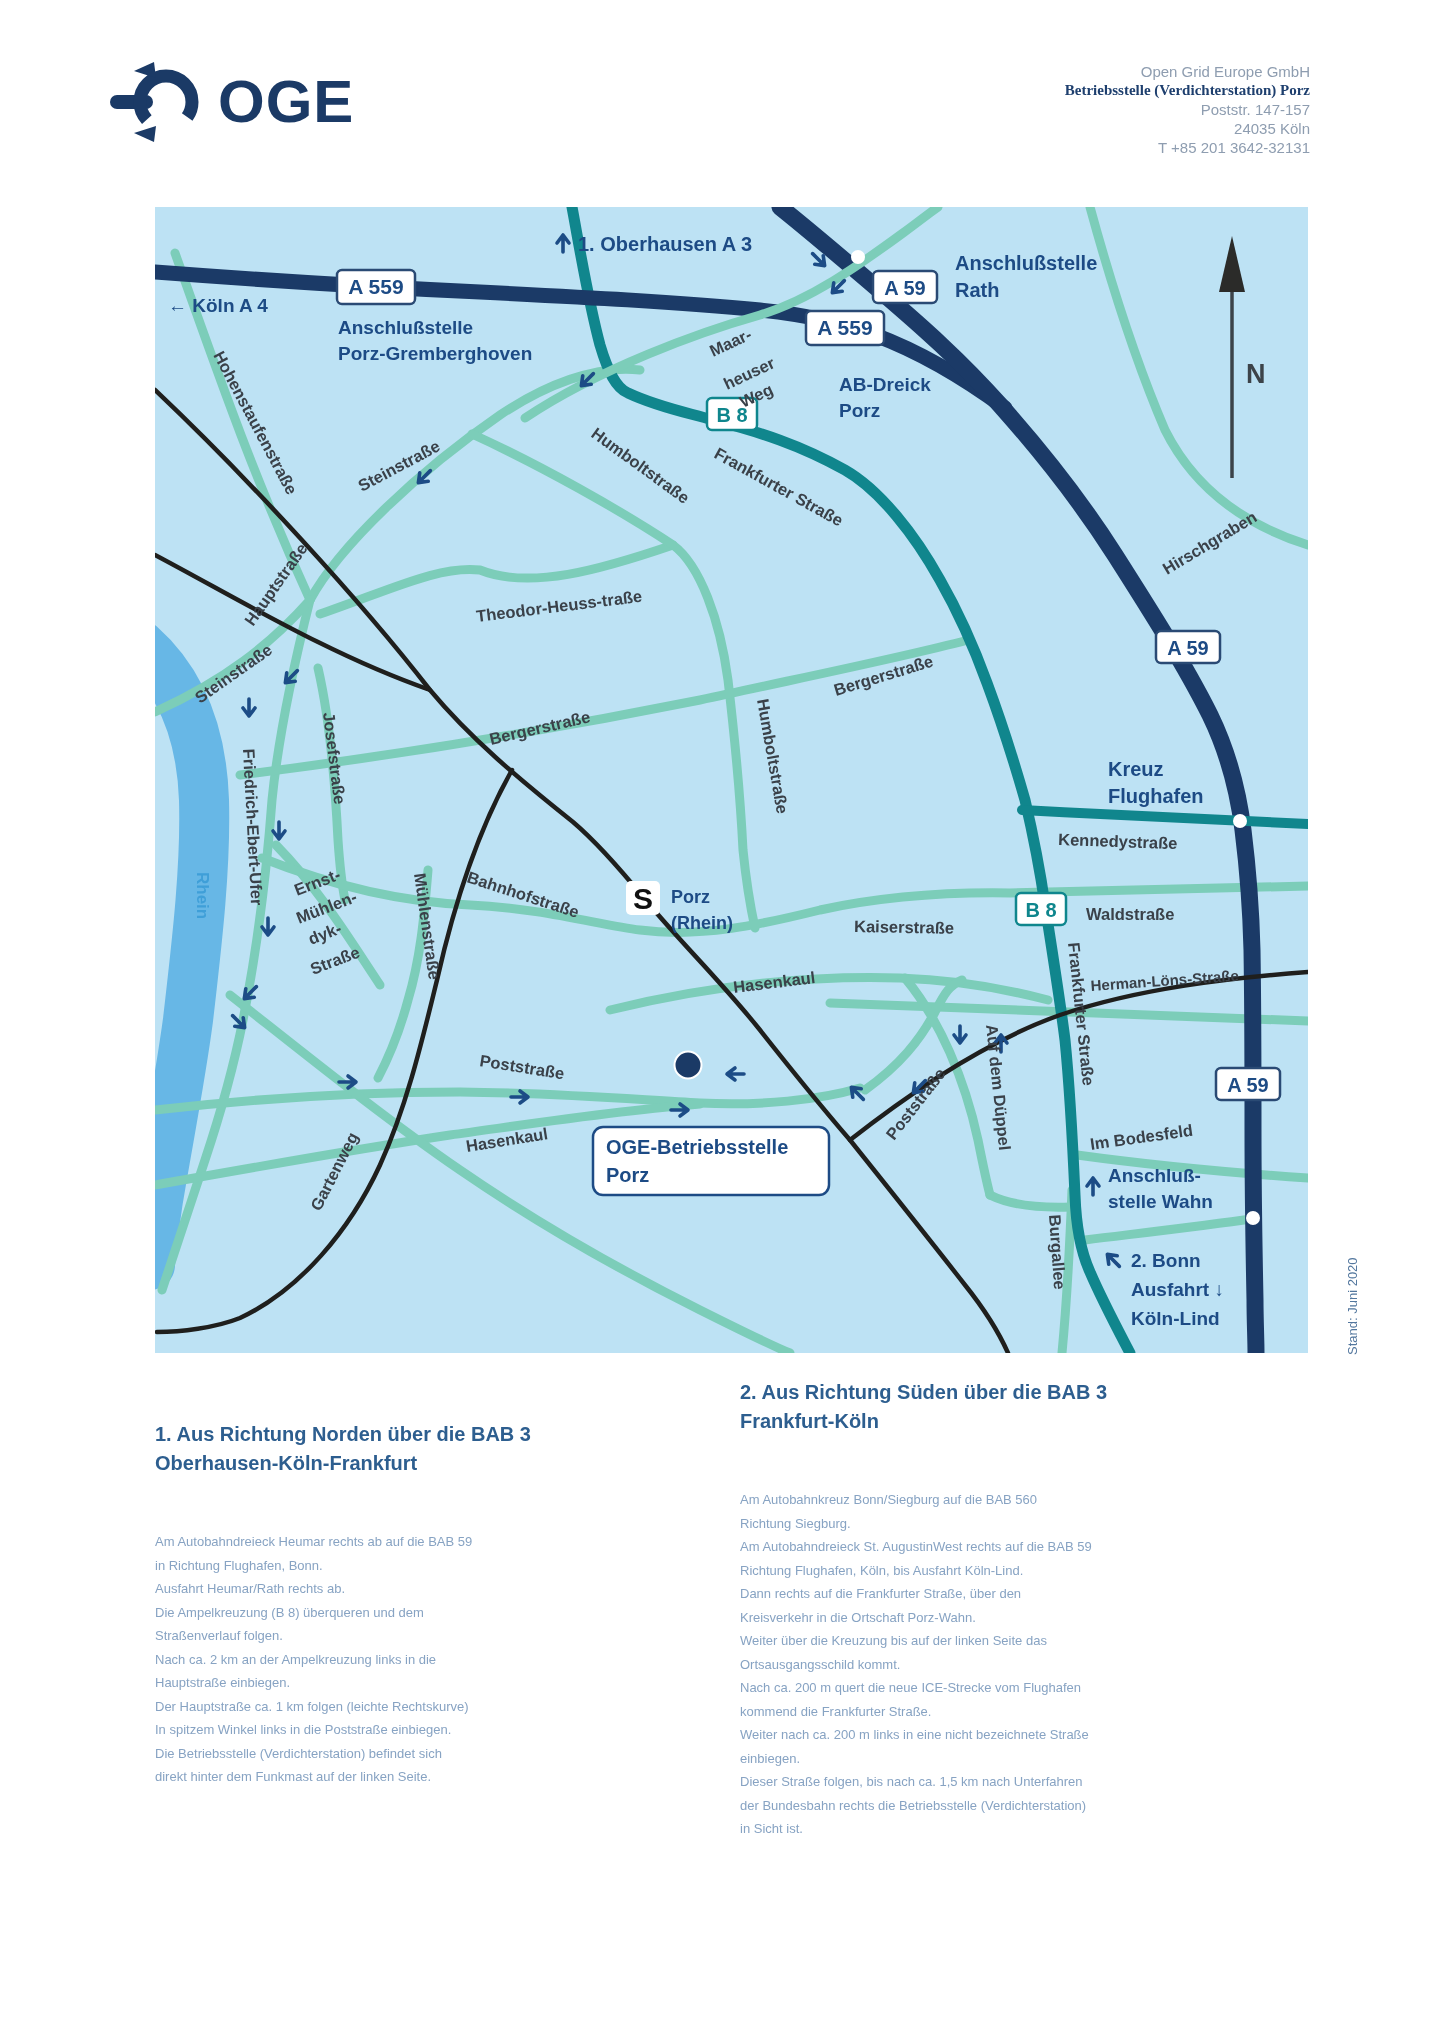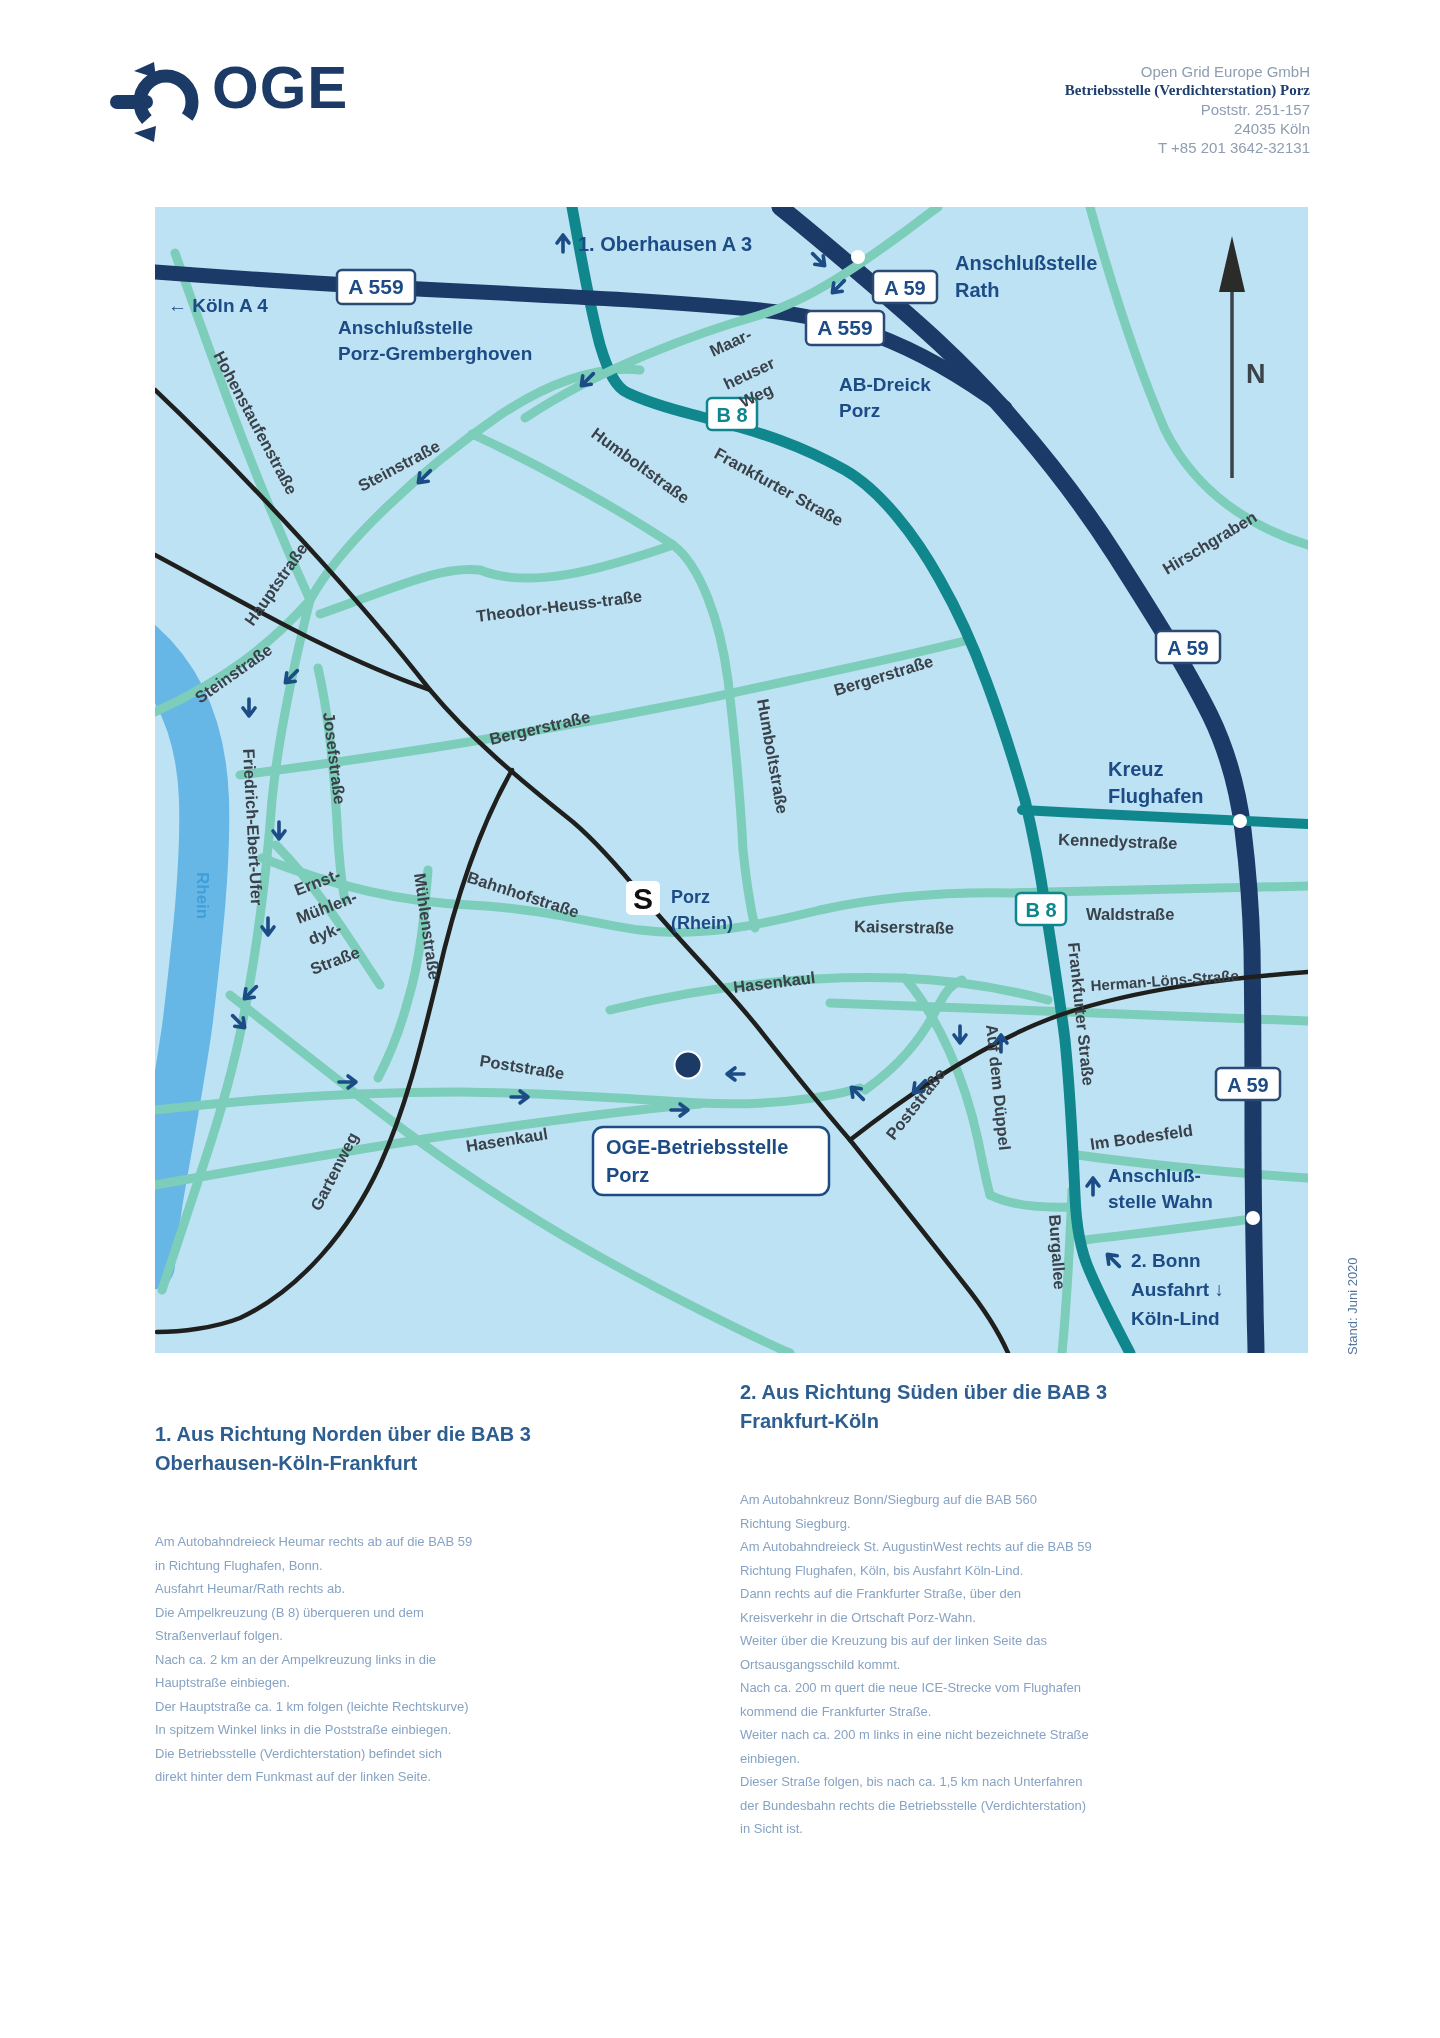--- a/index.html
+++ b/index.html
@@ -1,19 +1,19 @@
 <!DOCTYPE html>
 <html><head>
 <meta charset="utf-8">
 <style>
   html,body{margin:0;padding:0;background:#fff;}
   #page{position:relative;width:1440px;height:2038px;background:#ffffff;overflow:hidden;
         font-family:"Liberation Sans",sans-serif;}
   
-  .logo{position:absolute;left:110px;top:58px;display:flex;align-items:flex-start;gap:10px;}
+  .logo{position:absolute;left:110px;top:58px;display:flex;align-items:center;gap:16px;}
   .logo-text{font-size:60px;font-weight:bold;color:#1B3A66;letter-spacing:1px;line-height:1;}
   .address{position:absolute;right:130px;top:62px;text-align:right;font-size:15px;line-height:19px;color:#8E9DB0;margin-left:8px;}
   .address .bold{color:#1E3F6E;font-weight:bold;font-family:Liberation Serif, serif;}
   
   #map{position:absolute;left:155px;top:207px;width:1153px;height:1146px;display:block;}
   text{font-family:"Liberation Sans",sans-serif;}
   .st{fill:#3A4149;font-size:16.5px;font-weight:600;}
   .st15{fill:#3A4149;font-size:15px;font-weight:600;}
   .poi{fill:#1D4B85;font-weight:bold;font-size:19px;}
   .poi20{fill:#1D4B85;font-weight:bold;font-size:20px;}
@@ -47,21 +47,21 @@
         <polygon points="24,13 44,4 46,20"></polygon>
         <polygon points="24,75 44,84 46,68"></polygon>
       </g>
     </svg>
     <div class="logo-text">OGE</div>
   </div>
 
   <div class="address">
     <div>Open Grid Europe GmbH</div>
     <div class="bold">Betriebsstelle (Verdichterstation) Porz</div>
-    <div>Poststr. 251-157</div>
+    <div>Poststr. 147-157</div>
     <div>24035 Köln</div>
     <div>T +85 201 3642-32131</div>
   </div>
 
   <svg id="map" viewBox="155 207 1153 1146">
     <defs>
       <path id="arr" d="M-9 0 H6 M0 -6 L8 0 L0 6" stroke="#1C4C86" stroke-width="3.6" fill="none" stroke-linecap="round" stroke-linejoin="round"></path>
     </defs>
 
     <rect x="155" y="207" width="1153" height="1146" fill="#BDE2F4"></rect>

